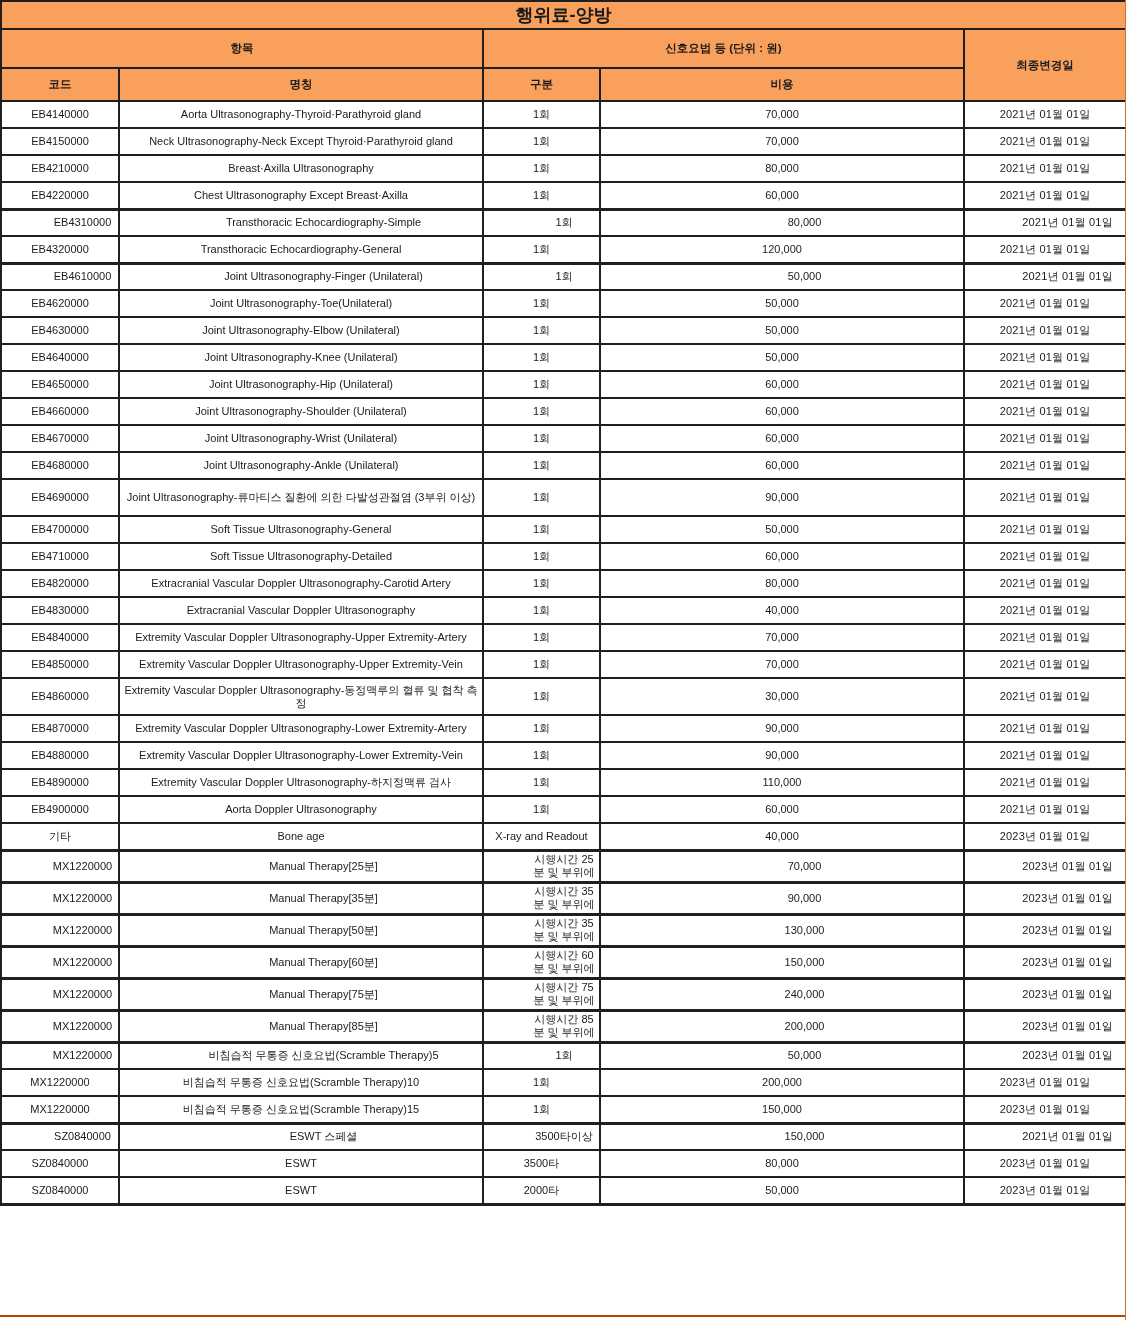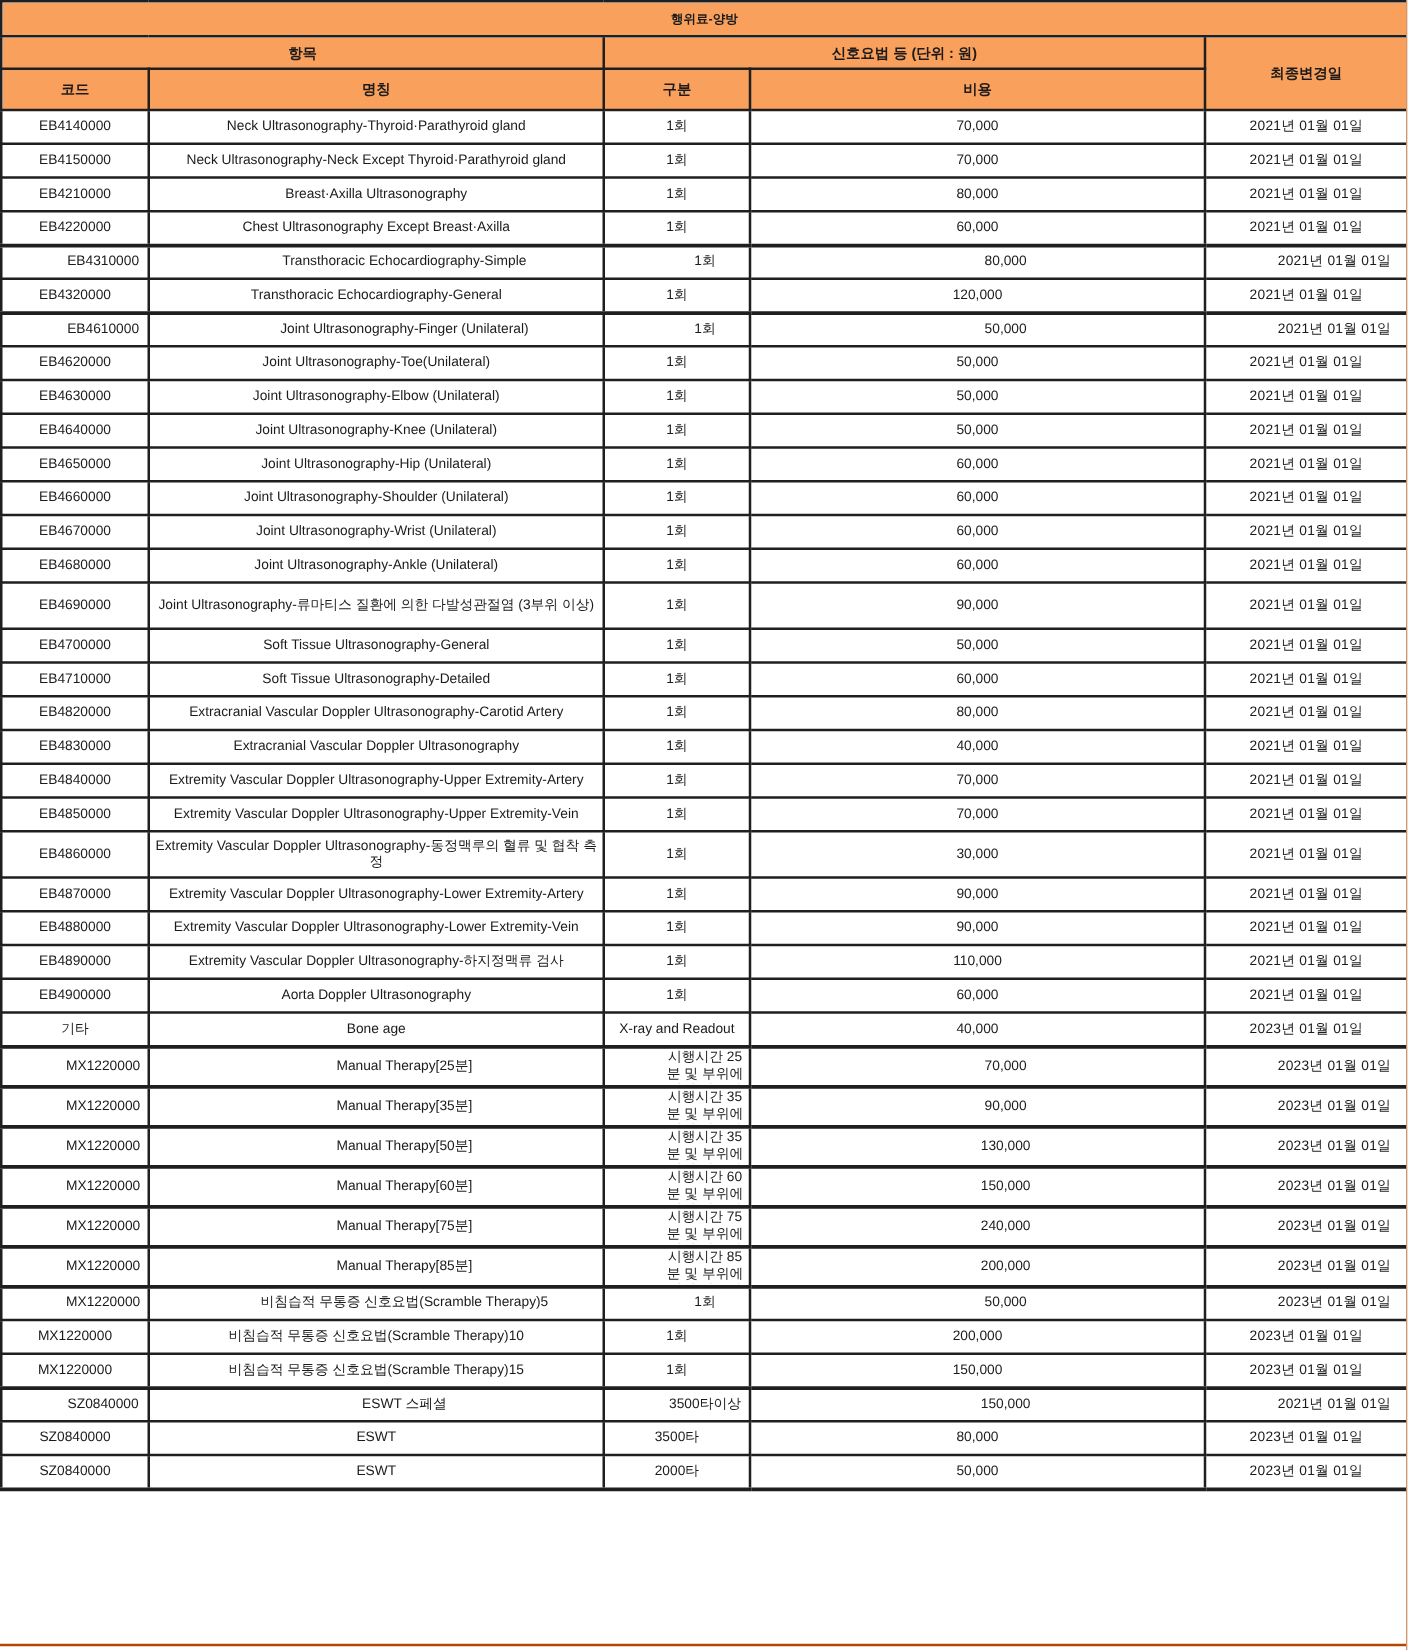--- a/index.html
+++ b/index.html
@@ -30,29 +30,29 @@
     vertical-align:middle;
     padding:1px 3px;
     box-sizing:border-box;
     overflow:hidden;
   }
   
   table.fee th:last-child, table.fee td:last-child{border-right:none;}
 
   tr.title-row th{
     background:#f9a05c;
-    font-size:10px;font-weight:bold;
+    font-size:18px;font-weight:bold;
     height:28px;
     border-bottom:2px solid #1f1f1f;
   }
   tr.hdr1 th, tr.hdr2 th{
     background:#f9a05c;
     font-size:11.5px;font-weight:bold;
   }
-  tr.hdr1 th{height:26px;}
+  tr.hdr1 th{height:39px;}
   tr.hdr2 th{height:33px;}
 
   tbody tr{height:27px;}
   tbody tr.tall{height:37px;margin-left:28px;}
   tbody tr.thick td{border-top-width:3px;padding-left:48px;}
   tbody tr:last-child td{border-bottom-width:3px;}
 
   tbody td{font-size:11px;line-height:13px;}
   td.cat .clip{
     max-height:27px;
@@ -94,21 +94,21 @@
       <tr class="hdr2">
         <th>코드</th>
         <th>명칭</th>
         <th>구분</th>
         <th>비용</th>
       </tr>
     </thead>
     <tbody>
         <tr>
     <td class="code">EB4140000</td>
-    <td class="name">Neck Ultrasonography-Thyroid·Parathyroid gland</td>
+    <td class="name">Aorta Ultrasonography-Thyroid·Parathyroid gland</td>
     <td class="cat">
             <div class="clip">1회</div>
           </td>
     <td class="cost">70,000</td>
     <td class="date">2021년 01월 01일</td>
   </tr>
         <tr>
     <td class="code">EB4150000</td>
     <td class="name">Neck Ultrasonography-Neck Except Thyroid·Parathyroid gland</td>
     <td class="cat">

